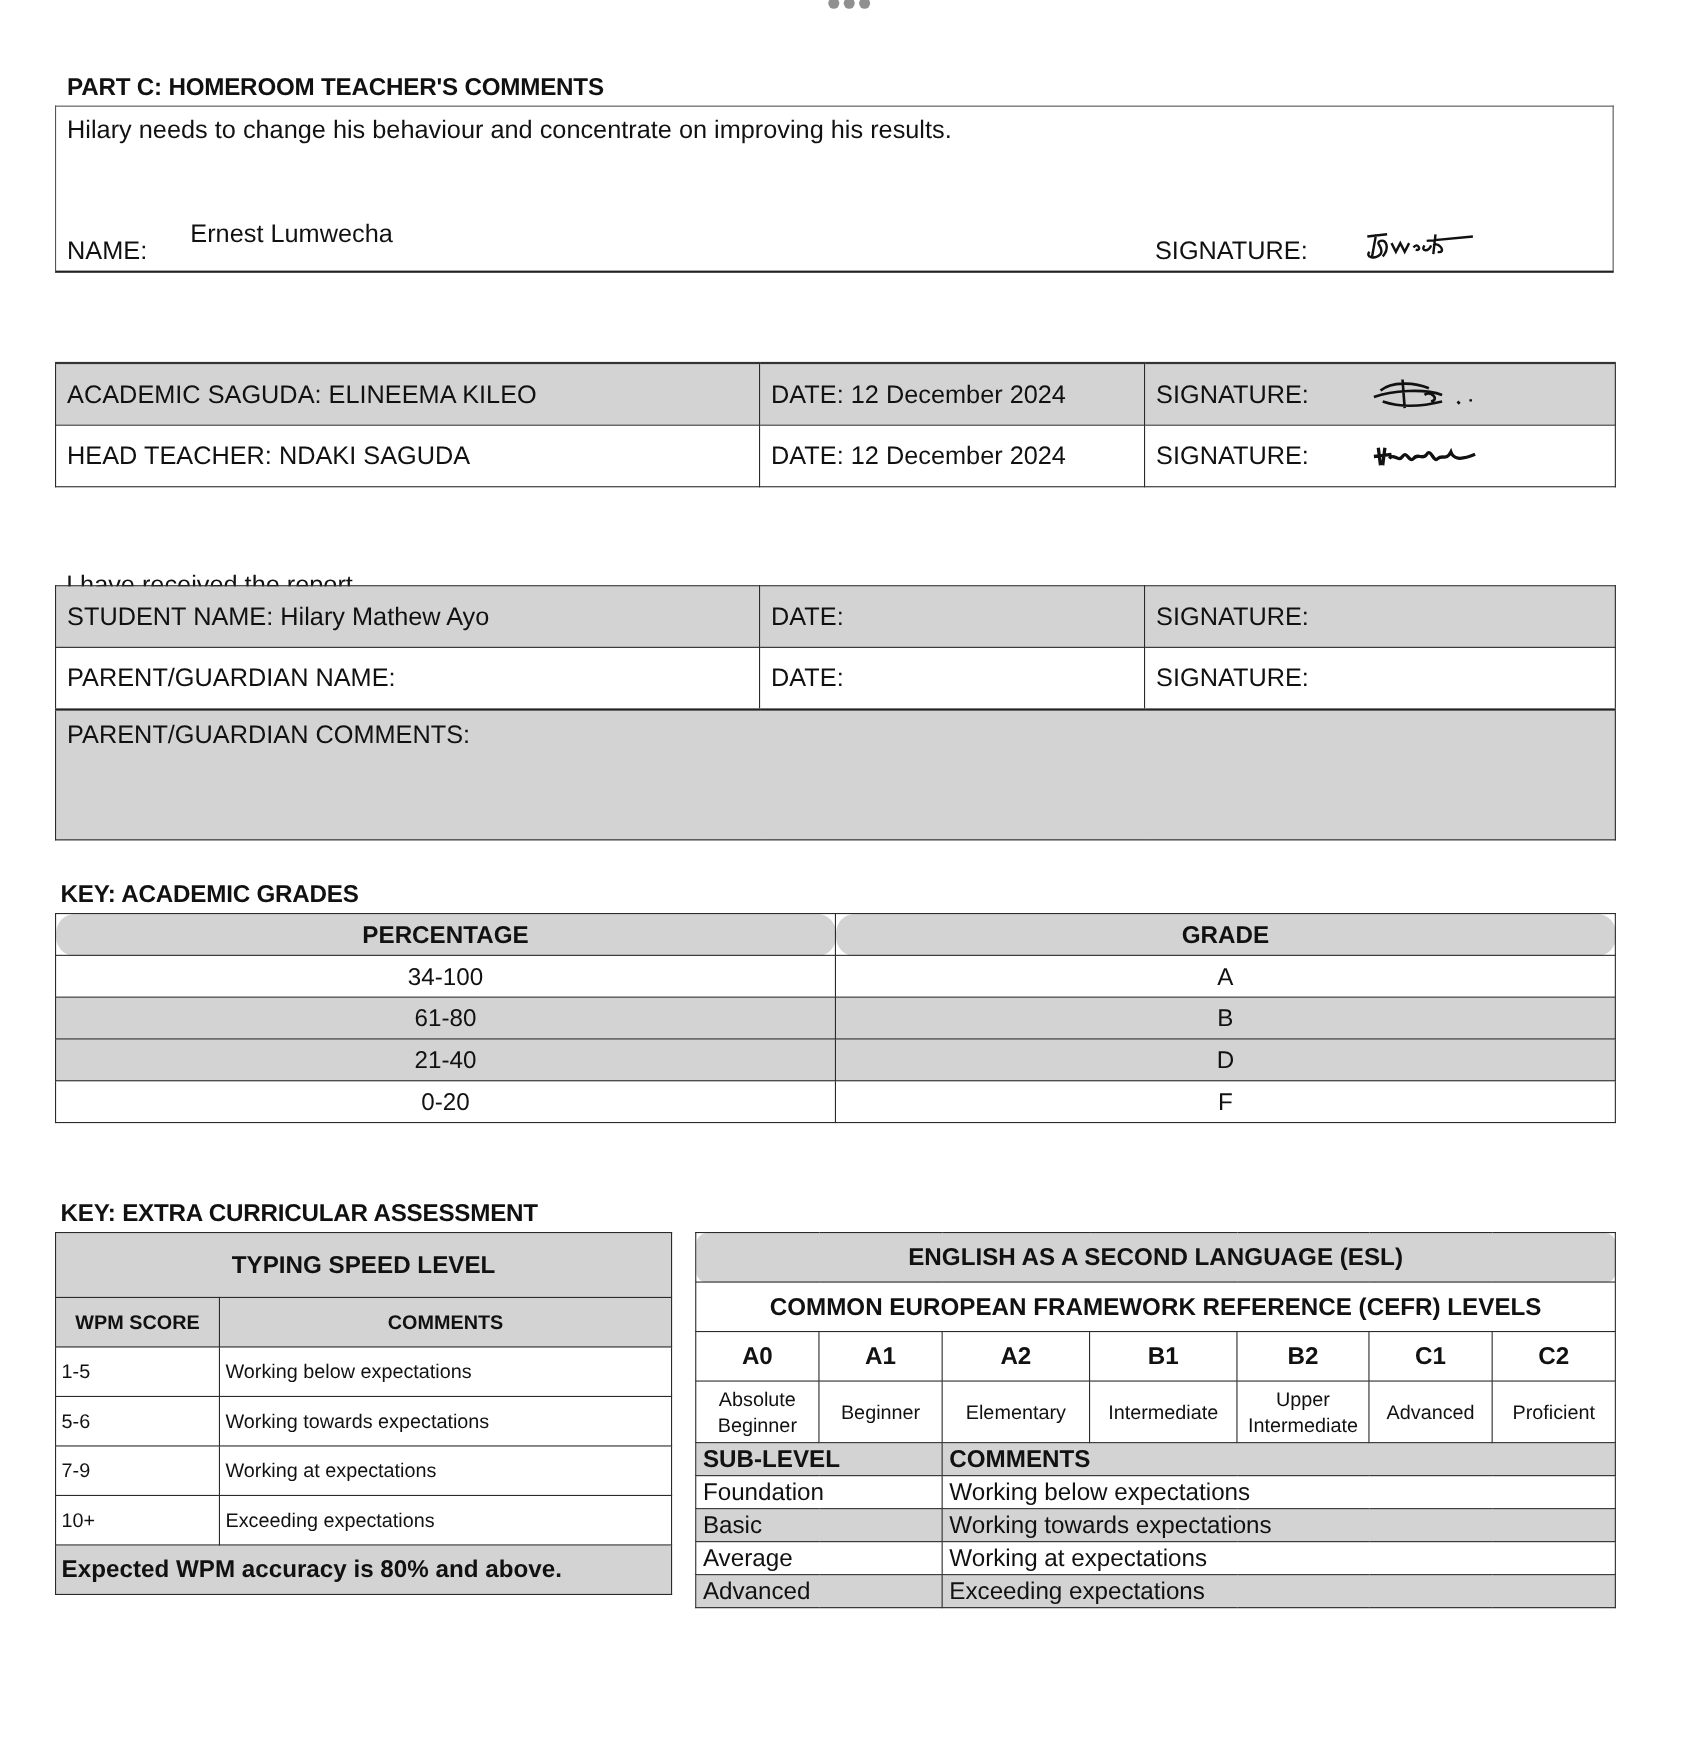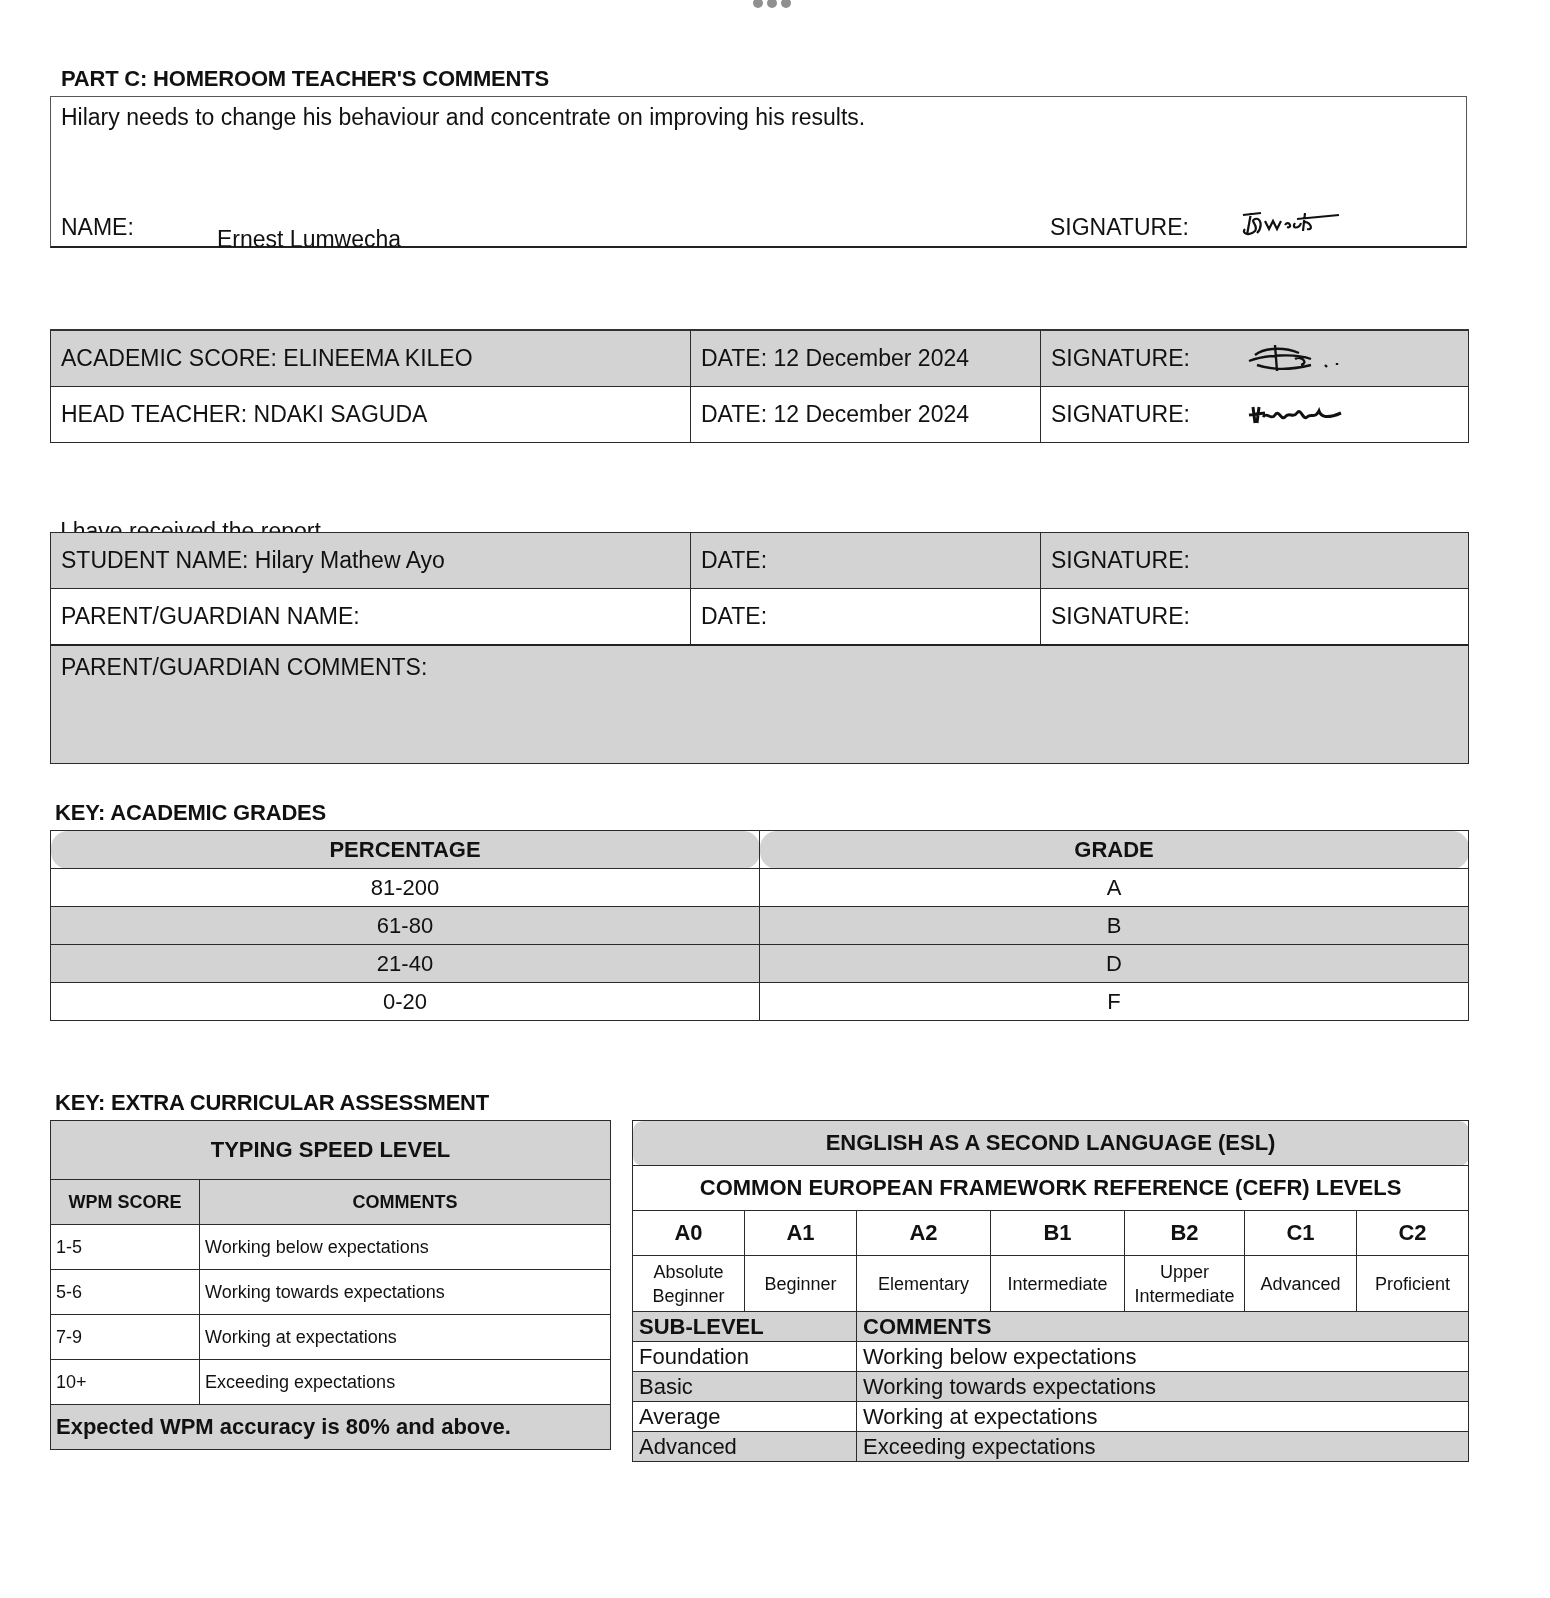--- a/index.html
+++ b/index.html
@@ -61,36 +61,36 @@
 <div class="abs dots">
   <span class="dot"></span>
   <span class="dot"></span>
   <span class="dot"></span>
 </div>
 
 <div class="abs section-title" style="left:61px; top:66px;">PART C: HOMEROOM TEACHER'S COMMENTS</div>
 <div class="abs" style="left:50px; top:96px; width:1417px; height:152px; border:1.5px solid #555; border-bottom:2px solid #222;">
   <div class="abs txt" style="left:10px; top:7px;">Hilary needs to change his behaviour and concentrate on improving his results.</div>
   <div class="abs txt" style="left:10px; top:117px;">NAME:</div>
-  <div class="abs txt" style="left:122px; top:129px;margin-left:44px;">Ernest Lumwecha</div>
+  <div class="abs txt" style="left:122px; top:102px;">Ernest Lumwecha</div>
   <div class="abs txt" style="left:999px; top:117px;">SIGNATURE:</div>
   <svg class="abs" style="left:1188px; top:110px;" width="105" height="34" viewBox="0 0 105 34">
     <path d="M4 8 L22 6 M12 6 L8 28 M6 22 C2 26 10 30 16 24 C20 18 10 14 16 12 C22 10 24 20 18 26 M26 14 L30 22 L34 14 L38 22 L42 14 M46 18 C50 12 54 22 48 20 M56 16 C52 22 60 22 62 16 M66 6 L64 24 M64 16 C70 12 76 24 68 22 M58 12 L100 8" stroke="#111" stroke-width="2.2" fill="none"></path>
   </svg>
 </div>
 
 <table class="row-tbl" style="left:50px; top:329px; width:1418px;">
   <colgroup>
       <col style="width:640px">
       <col style="width:350px">
       <col style="width:428px">
     </colgroup>
   <tbody>
       <tr class="gray" style="height:56px;">
-    <td style="border-top:2px solid #333;">ACADEMIC SCORE: ELINEEMA KILEO</td>
+    <td style="border-top:2px solid #333;">ACADEMIC SAGUDA: ELINEEMA KILEO</td>
     <td style="border-top:2px solid #333;">DATE: 12 December 2024</td>
     <td style="border-top:2px solid #333;">
       <div class="sig-wrap">
         <span>SIGNATURE:</span>
         <svg width="100" height="34" viewBox="0 0 100 34">
           <path d="M4 20 C20 14 50 12 66 18 M10 14 C20 6 40 6 54 12 M30 4 L32 30 M12 24 C30 30 50 28 66 24 M50 18 C56 14 64 22 56 24 M80 24 L82 26 M92 22 L92 24" stroke="#111" stroke-width="2.4" fill="none"></path>
         </svg>
       </div>
     </td>
   </tr>
@@ -140,21 +140,21 @@
   <colgroup>
       <col style="width:709px">
       <col style="width:709px">
     </colgroup>
   <tbody>
       <tr class="gray">
     <th>PERCENTAGE</th>
     <th>GRADE</th>
   </tr>
   <tr class="white">
-    <td>81-200</td>
+    <td>34-100</td>
     <td>A</td>
   </tr>
   <tr class="gray">
     <td>61-80</td>
     <td>B</td>
   </tr>
   <tr class="gray">
     <td>21-40</td>
     <td>D</td>
   </tr>

